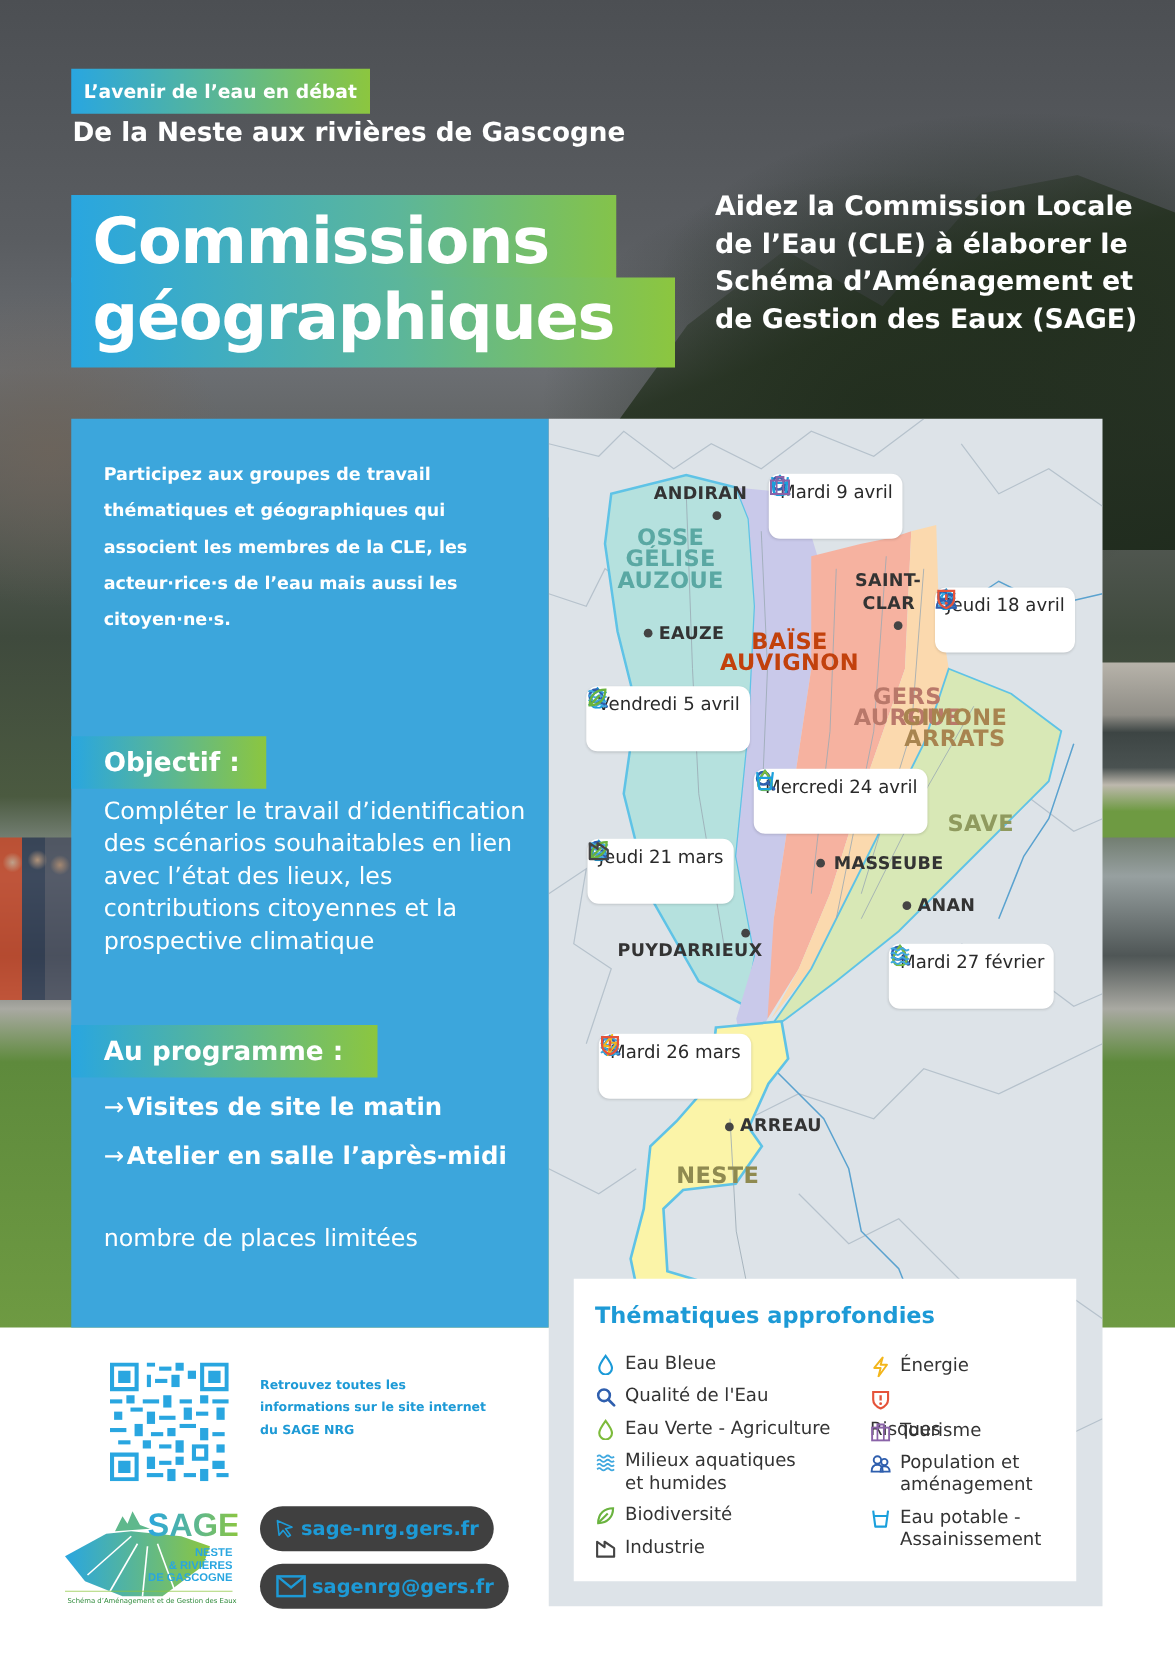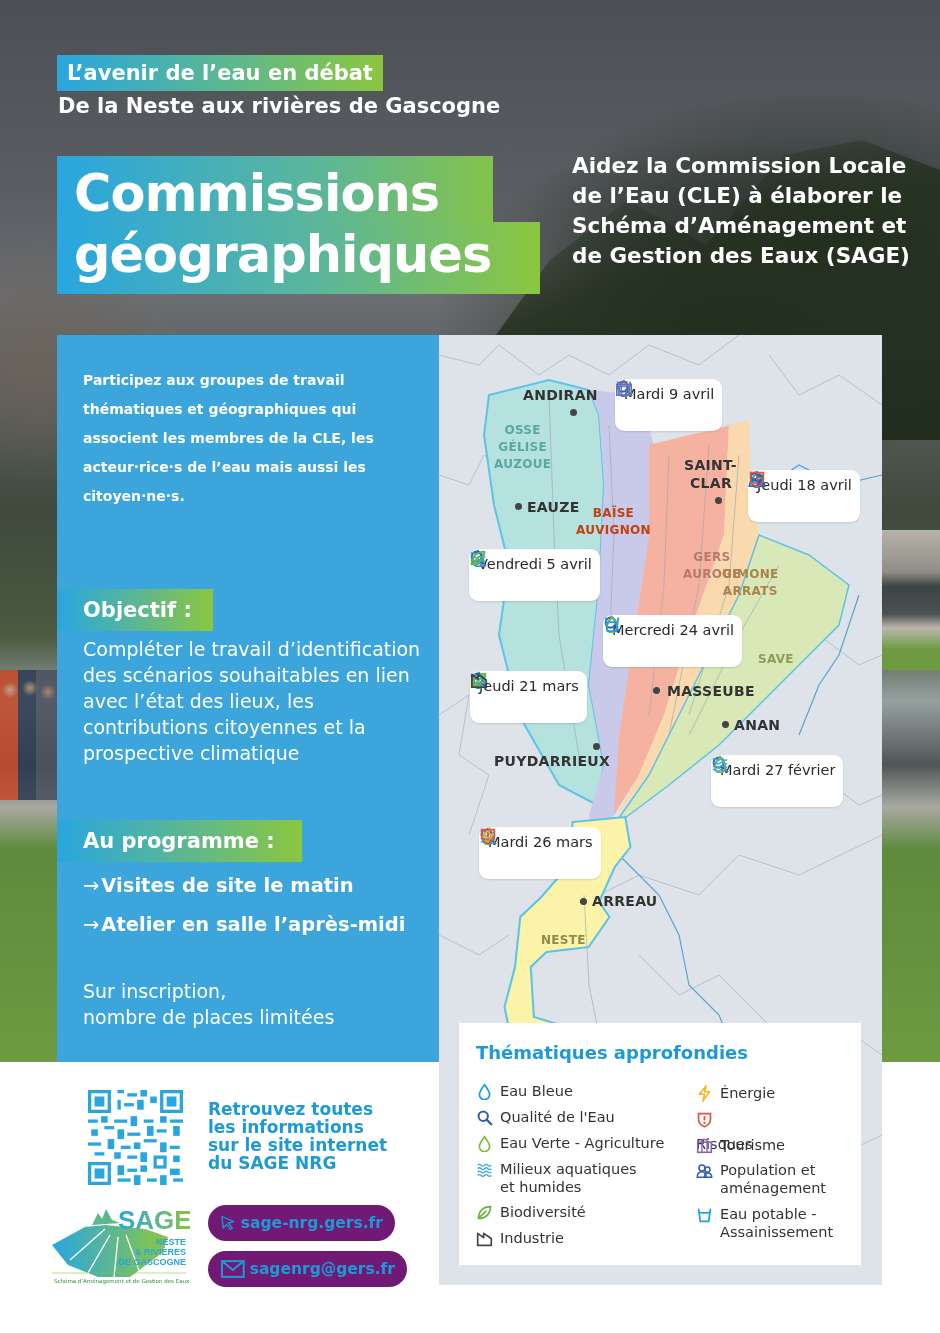--- a/index.html
+++ b/index.html
@@ -31,21 +31,21 @@
       radial-gradient(circle 8px at 30px 18px, #b89478, transparent),
       radial-gradient(circle 8px at 48px 22px, #a9866c, transparent),
       linear-gradient(90deg, #c7492a 0 18px, #2e3b52 18px 36px, #4a5060 36px 58px);
     opacity: 0.85;
   }
 
   
   .tag {
     position: absolute; left: 57px; top: 55px; height: 36px; padding: 0 10px;
     background: linear-gradient(90deg, #29a6e0 0%, #5fb88c 55%, #8cc63f 100%);
-    color: #fff; font-weight: bold; font-size: 21px; line-height: 36px; white-space: nowrap;
+    color: #fff; font-weight: bold; font-size: 15px; line-height: 36px; white-space: nowrap;
   }
   .subtitle {
     position: absolute; left: 58px; top: 94px; color: #fff; font-weight: bold; font-size: 21px; white-space: nowrap;
   }
   .title-box1 {
     position: absolute; left: 57px; top: 156px; width: 436px; height: 70px;
     background: linear-gradient(90deg, #29a6e0 0%, #5cb69a 60%, #84c34a 100%);
   }
   .title-box2 {
     position: absolute; left: 57px; top: 222px; width: 483px; height: 72px;
@@ -94,21 +94,21 @@
   }
   .map svg { position: absolute; left: 0; top: 0; }
 
   .city {
     position: absolute; font-weight: bold; font-size: 14px; color: #333; white-space: nowrap; letter-spacing: 0.3px;
   }
   .dot {
     position: absolute; width: 7px; height: 7px; border-radius: 50%; background: #444;
   }
   .zone {
-    position: absolute; font-weight: bold; font-size: 12px; line-height: 17px; text-align: center; white-space: nowrap; letter-spacing: 0.3px;
+    position: absolute; font-weight: bold; font-size: 18px; line-height: 17px; text-align: center; white-space: nowrap; letter-spacing: 0.3px;
   }
 
   .bubble {
     position: absolute; background: #fff; border-radius: 9px; padding: 6px 8px 6px 9px;
     box-shadow: 0 1px 2px rgba(0,0,0,0.12);
   }
   .bubble .date { font-size: 14.5px; color: #2a2a2a; white-space: nowrap; line-height: 19px; }
   .bubble .icons { display: flex; gap: 5px; margin-top: 3px; height: 18px; align-items: center; }
   .bubble .icons .ic { width: 18px; height: 18px; display: inline-block; }
 
@@ -122,24 +122,24 @@
   .leg-item {
     position: absolute; display: flex; align-items: flex-start; gap: 7px; font-size: 14.5px; line-height: 18px; color: #333;
   }
   .leg-item .ic { width: 17px; height: 17px; flex: none; margin-top: 1px; }
 
   
   .qr {
     position: absolute; left: 88px; top: 1090px; width: 95px; height: 95px;
   }
   .footer-info {
-    position: absolute; left: 208px; top: 1100px; width: 190px; color: #1d9ad6; font-weight: bold; font-size: 17px; line-height: 18px;
+    position: absolute; left: 208px; top: 1100px; width: 190px; color: #1d9ad6; font-weight: bold; font-size: 10px; line-height: 18px;
   }
   .pill {
-    position: absolute; height: 36px; border-radius: 18px; background: #701a75;
+    position: absolute; height: 36px; border-radius: 18px; background: #404040;
     display: flex; align-items: center; gap: 4px; padding: 0 12px; color: #1d9ad6; font-weight: bold; font-size: 15.5px; white-space: nowrap;
   }
   .pill-web { left: 208px; top: 1205px; width: 187px; }
   .pill-mail { left: 208px; top: 1251px; width: 199px; }
   .pill .ic { width: 26px; height: 24px; }
   .logo { position: absolute; left: 50px; top: 1205px; width: 140px; height: 85px; }
   .logo-caption {
     position: absolute; left: 54px; top: 1278px; font-size: 5.5px; color: #2e8a3a; white-space: nowrap;
   }
 </style>
@@ -219,21 +219,20 @@
 <div class="panel-body">Compléter le travail d’identification des scénarios souhaitables en lien avec l’état des lieux, les contributions citoyennes et la prospective climatique</div>
 
 <div class="section-chip chip-prog">Au programme :</div>
 <div class="prog-item prog1">
   <span class="arrow">→</span><span>Visites de site le matin</span>
 </div>
 <div class="prog-item prog2">
   <span class="arrow">→</span><span>Atelier en salle l’après-midi</span>
 </div>
 <div class="signup">
-  <div>Sur inscription,</div>
   <div>nombre de places limitées</div>
 </div>
 
 <div class="map">
   <svg width="443" height="950" viewBox="0 0 443 950">
 
     <g fill="none" stroke="#b6c2cc" stroke-width="1">
       <path d="M0 20 L40 30 L60 10 L100 40 L130 20 L170 40 L210 10 L260 30 L300 0"></path>
       <path d="M330 20 L360 60 L400 40 L443 70"></path>
       <path d="M0 140 L30 150 L45 120 L60 130"></path>

